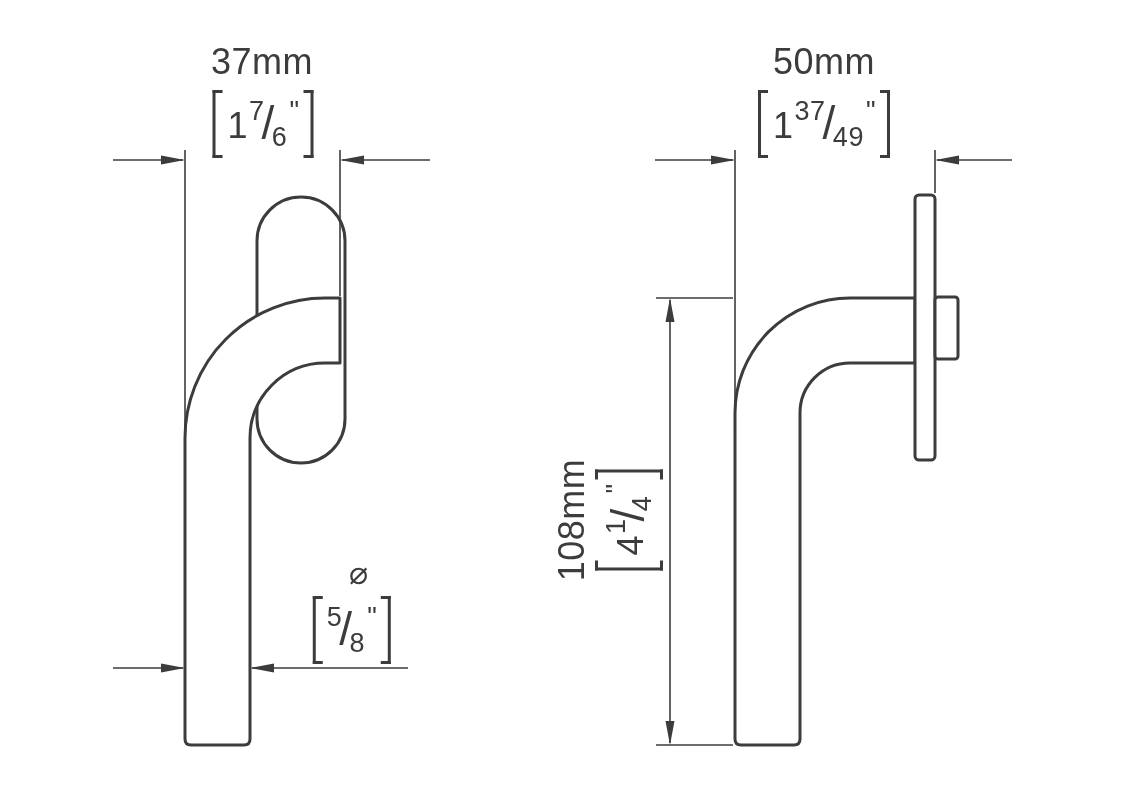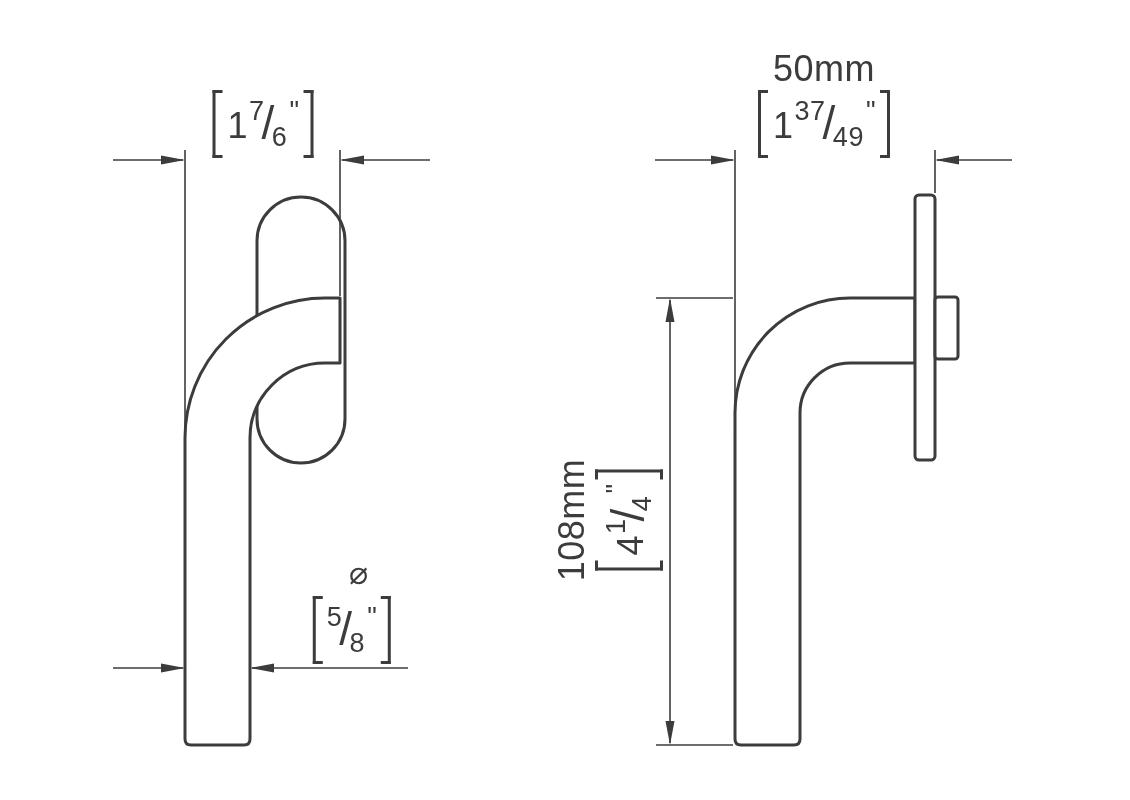--- a/index.html
+++ b/index.html
@@ -89,20 +89,23 @@
       <path class="arrow" d="M 935 160 L 959 155.5 L 959 164.5 Z"></path>
 
       <line class="dim" x1="656" y1="298" x2="733" y2="298"></line>
       <line class="dim" x1="656" y1="745" x2="733" y2="745"></line>
       <line class="dim" x1="670" y1="300" x2="670" y2="743"></line>
       <path class="arrow" d="M 670 298 L 665.5 322 L 674.5 322 Z"></path>
       <path class="arrow" d="M 670 745 L 665.5 721 L 674.5 721 Z"></path>
     </g>
   </svg>
 
+  <div class="label" style="left:262px; top:62px;">
+    <span>37mm</span>
+  </div>
   <div class="label frac-wrap" style="left:263px; top:124px;">
     <span class="bkt bkt-left"></span>
     <span class="whole">1</span>
     <span class="num">7</span>
     <span class="slash">/</span>
     <span class="den">6</span>
     <span class="unit">"</span>
     <span class="bkt bkt-right"></span>
   </div>
 
@@ -111,21 +114,21 @@
   </div>
   <div class="label frac-wrap" style="left:352px; top:630px;">
     <span class="bkt bkt-left"></span>
     <span class="num">5</span>
     <span class="slash">/</span>
     <span class="den">8</span>
     <span class="unit">"</span>
     <span class="bkt bkt-right"></span>
   </div>
 
-  <div class="label" style="left:824px; top:62px;margin-top:7px;">
+  <div class="label" style="left:824px; top:62px;">
     <span>50mm</span>
   </div>
   <div class="label frac-wrap" style="left:824px; top:124px;">
     <span class="bkt bkt-left"></span>
     <span class="whole">1</span>
     <span class="num">37</span>
     <span class="slash">/</span>
     <span class="den">49</span>
     <span class="unit">"</span>
     <span class="bkt bkt-right"></span>

